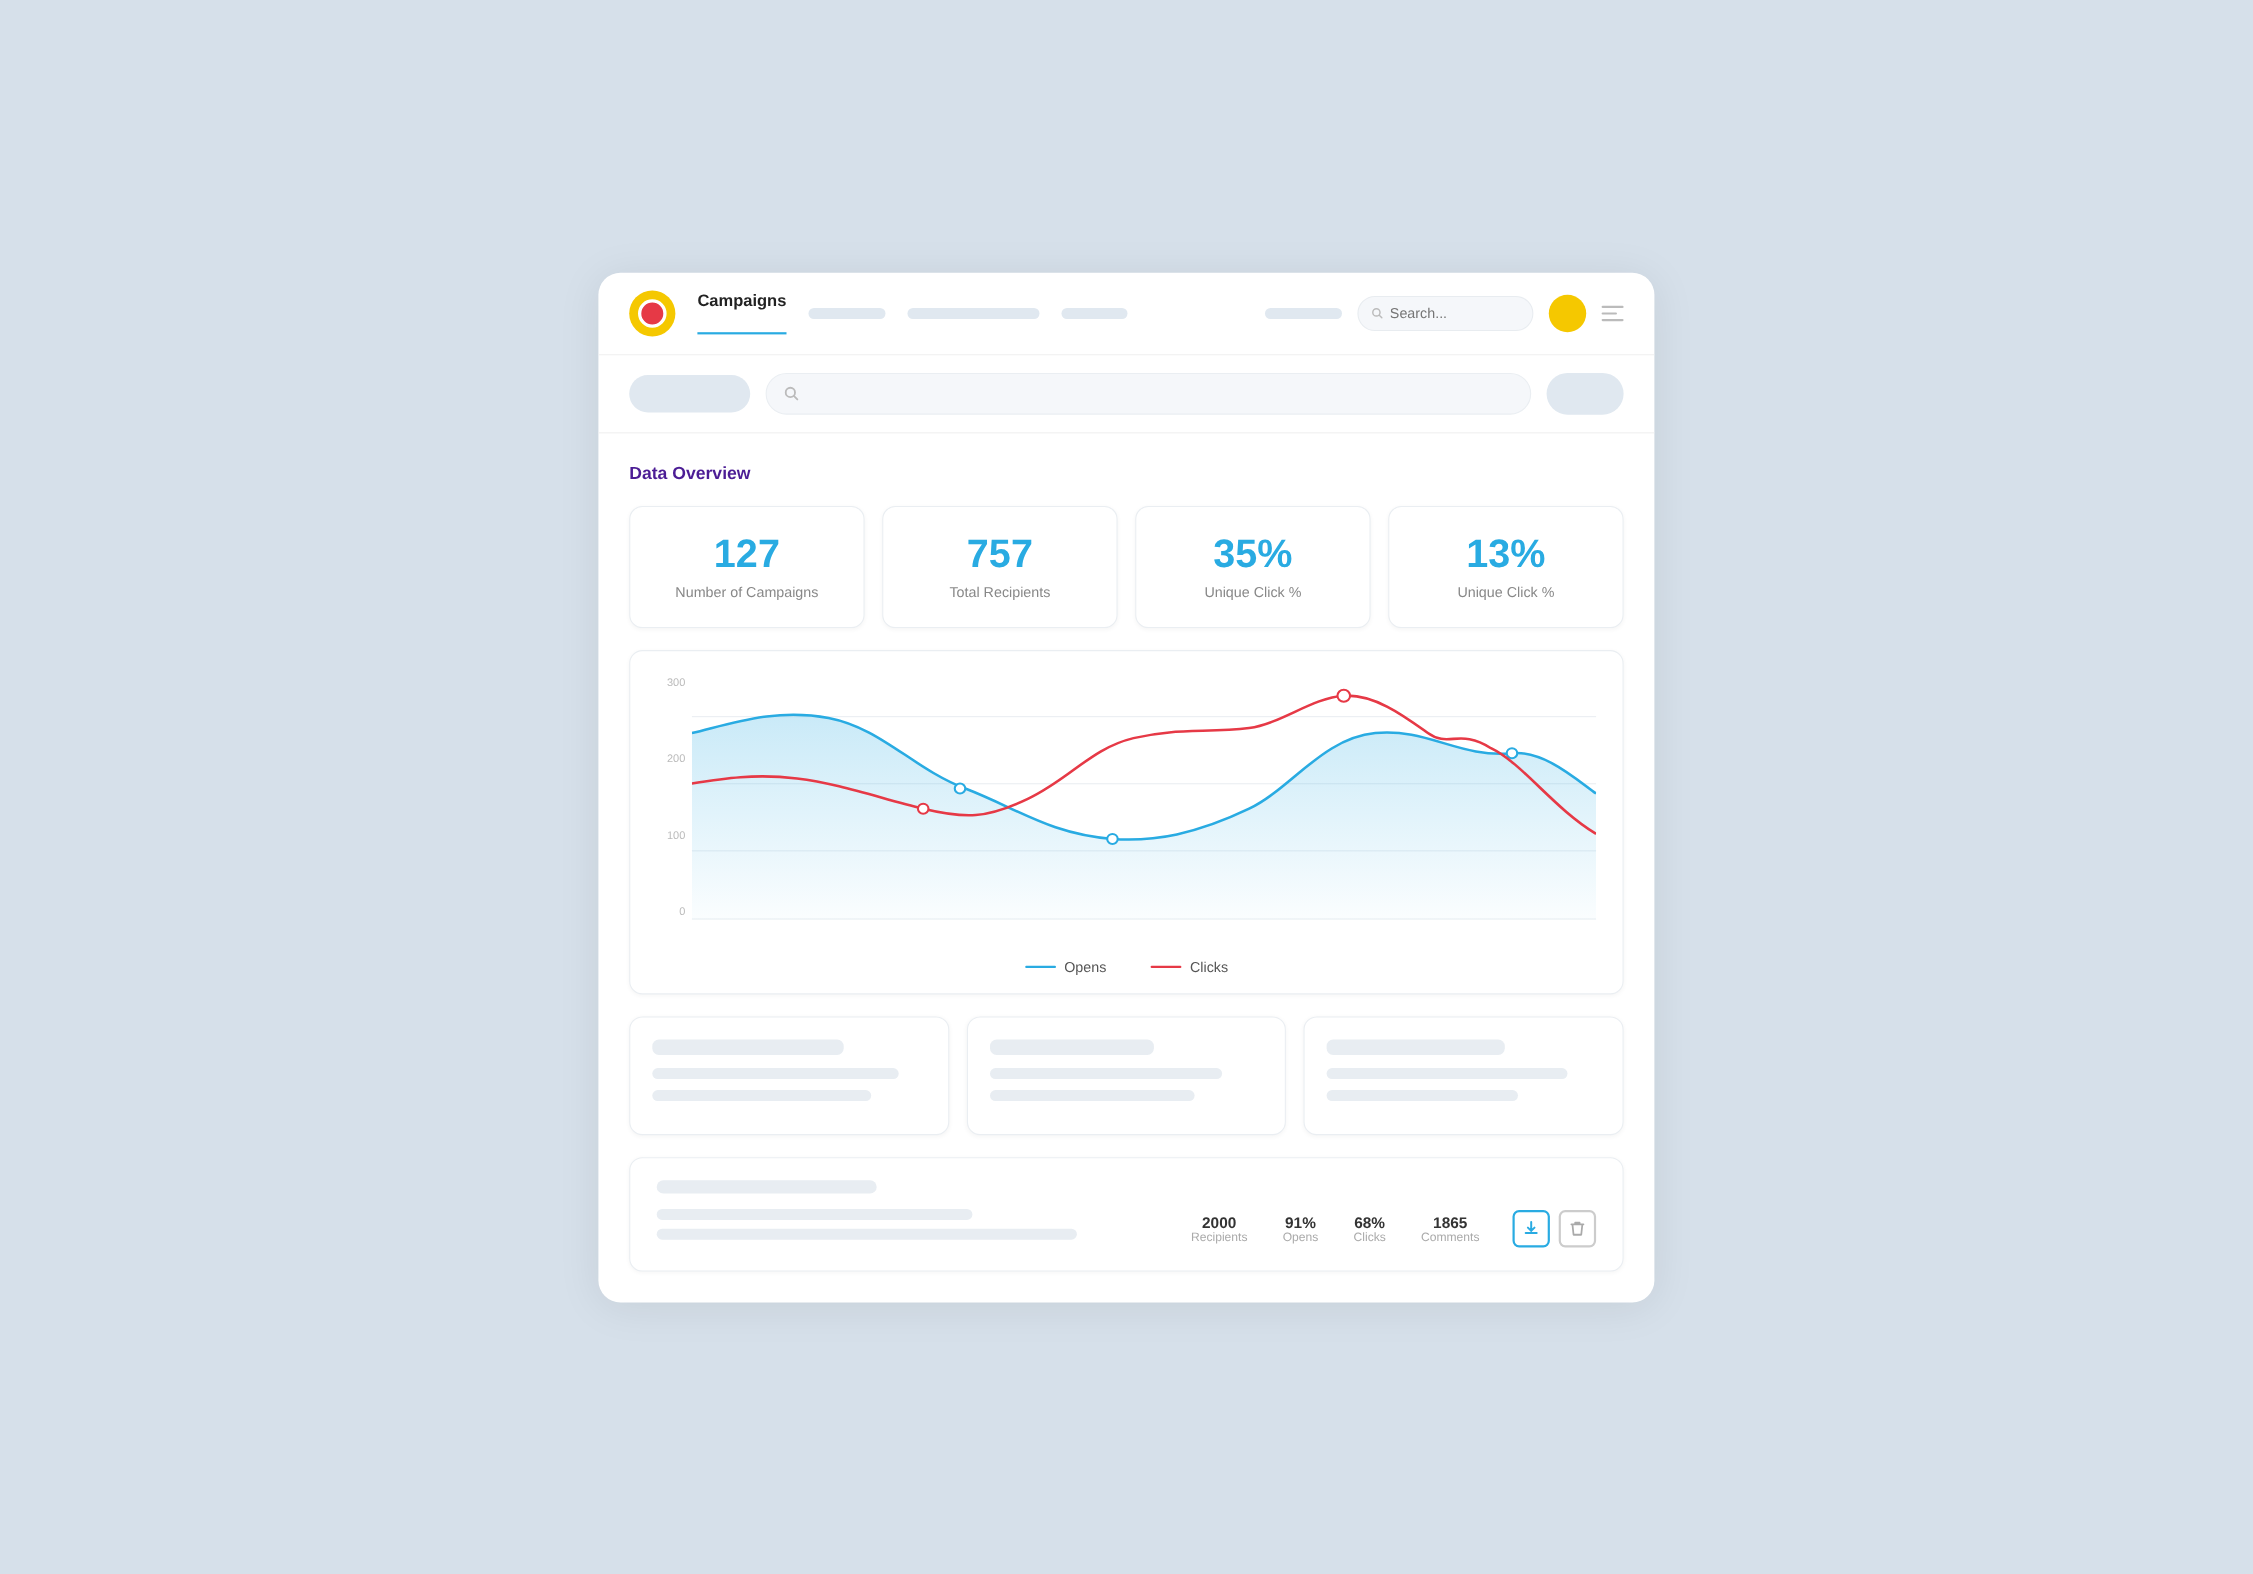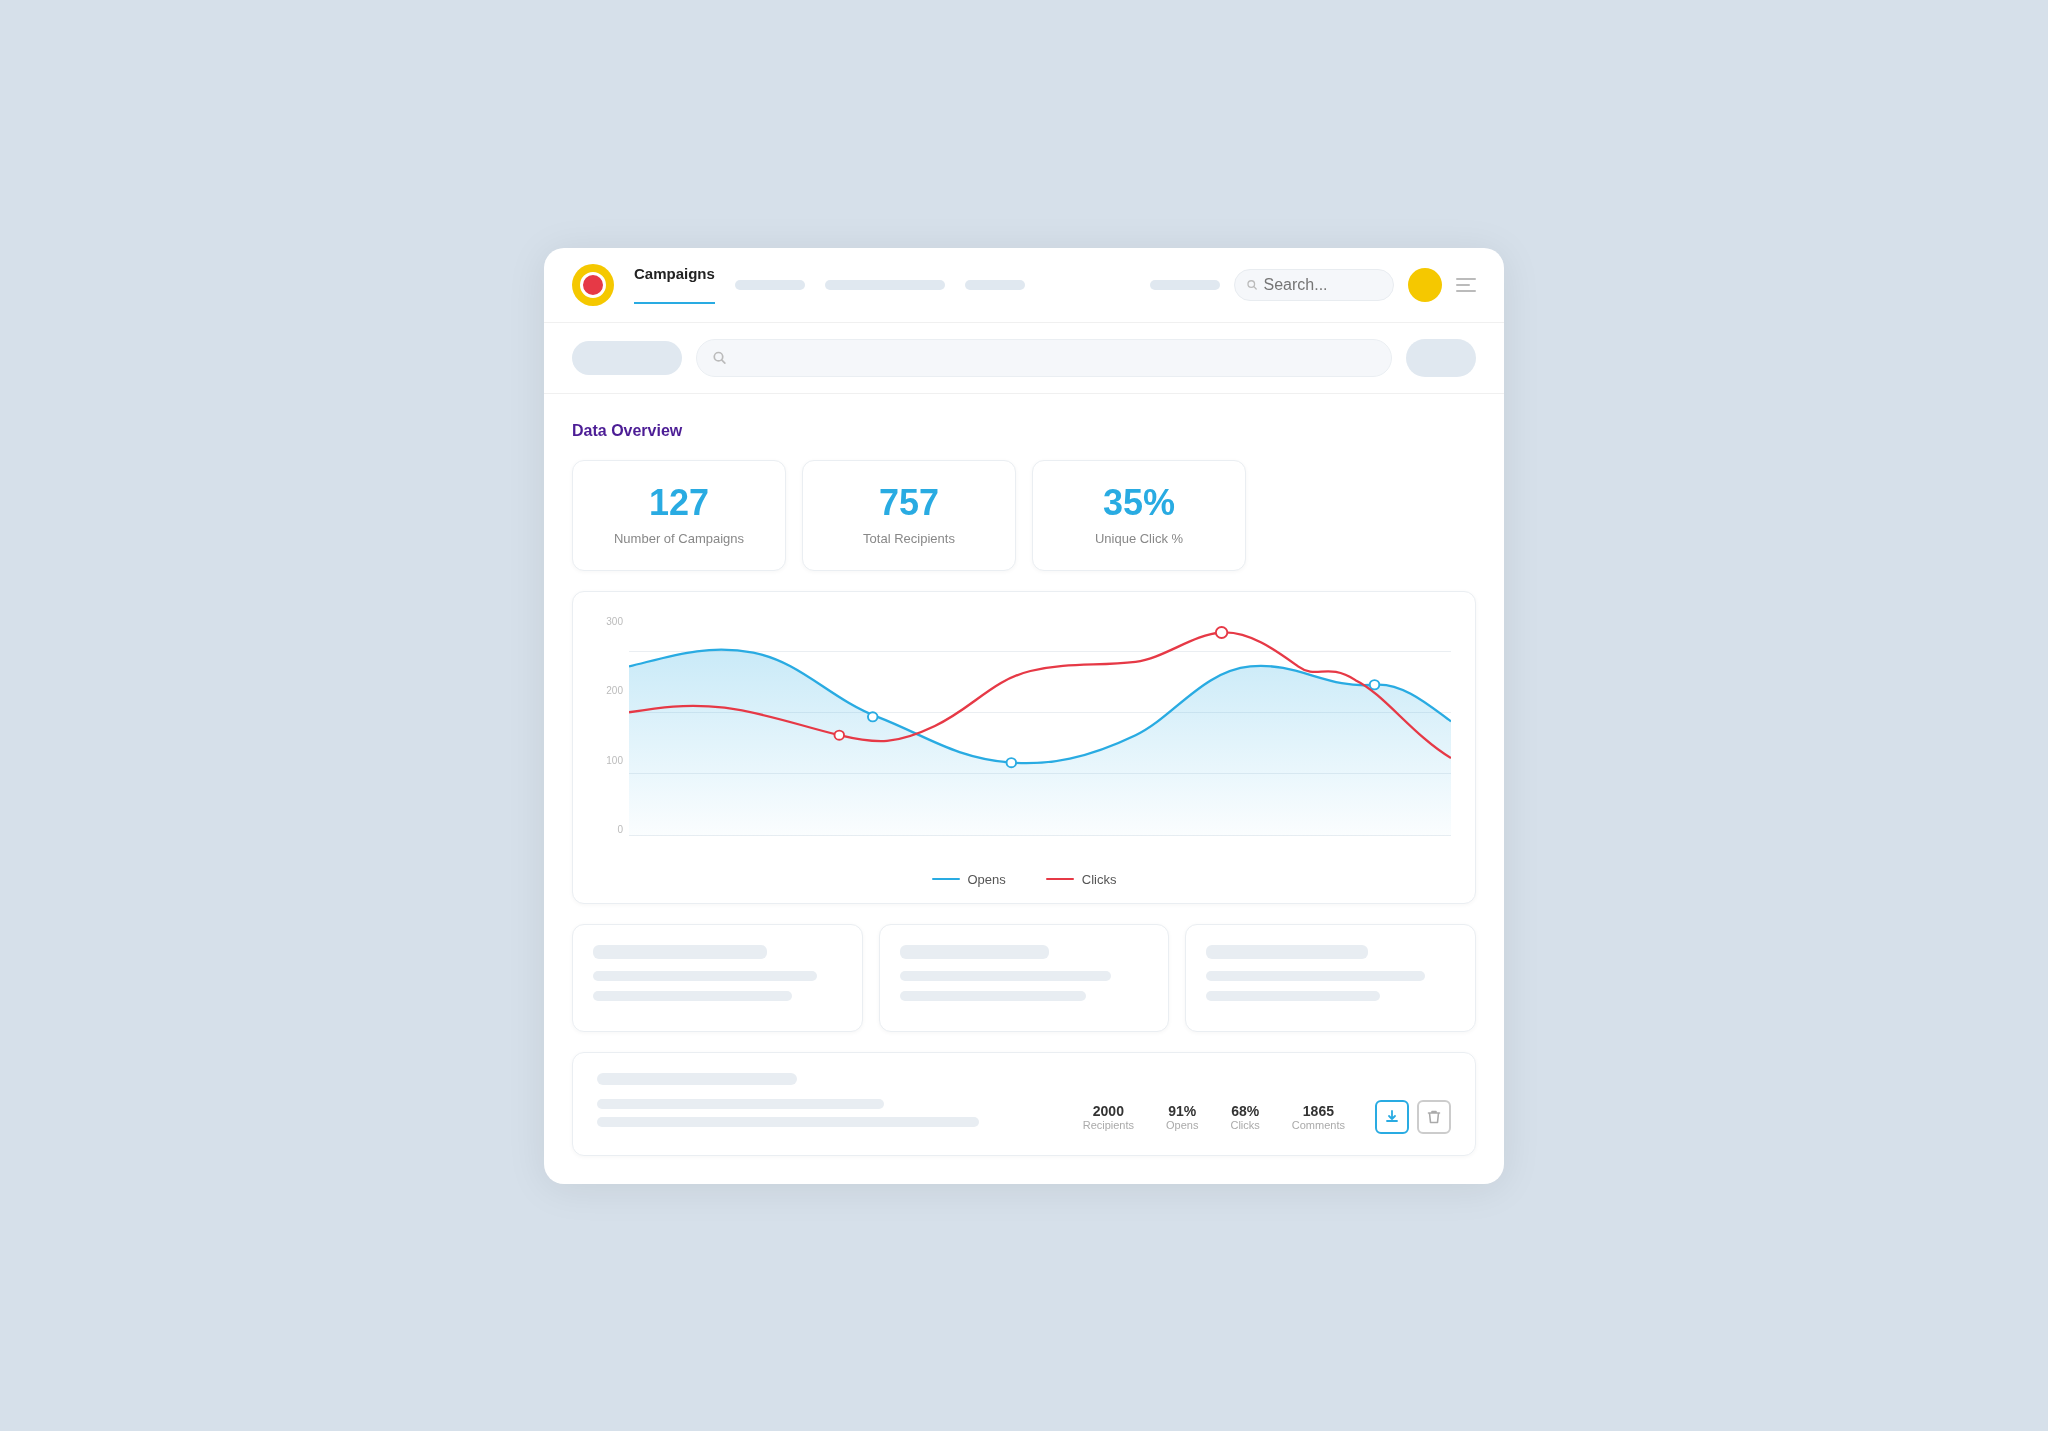--- a/index.html
+++ b/index.html
@@ -65,21 +65,21 @@
       border: 1px solid #e8ecf0;
       border-radius: 20px;
       width: 160px;
       height: 32px;
       display: flex;
       align-items: center;
       padding: 0 12px;
       gap: 6px;
     }
     .search-bar-nav input {
-      border: none; background: transparent; outline: none; font-size: 16px; color: #1d4ed8; width: 100%;
+      border: none; background: transparent; outline: none; font-size: 13px; color: #1d4ed8; width: 100%;
     }
     .avatar-circle {
       width: 34px; height: 34px;
       background: #f5c800;
       border-radius: 50%;
     }
     .hamburger-lines {
       display: flex; flex-direction: column; gap: 4px; cursor: pointer;
     }
     .hamburger-lines span {
@@ -363,20 +363,24 @@
         <div class="stat-label">Number of Campaigns</div>
       </div>
       <div class="stat-card">
         <div class="stat-value">757</div>
         <div class="stat-label">Total Recipients</div>
       </div>
       <div class="stat-card">
         <div class="stat-value">35%</div>
         <div class="stat-label">Unique Click %</div>
       </div>
+      <div class="stat-card">
+        <div class="stat-value">13%</div>
+        <div class="stat-label">Unique Click %</div>
+      </div>
     </div>
 
     <div class="chart-card">
       <div class="chart-area">
 
         <div class="y-labels">
           <div class="y-label">0</div>
           <div class="y-label">100</div>
           <div class="y-label">200</div>
           <div class="y-label">300</div>

